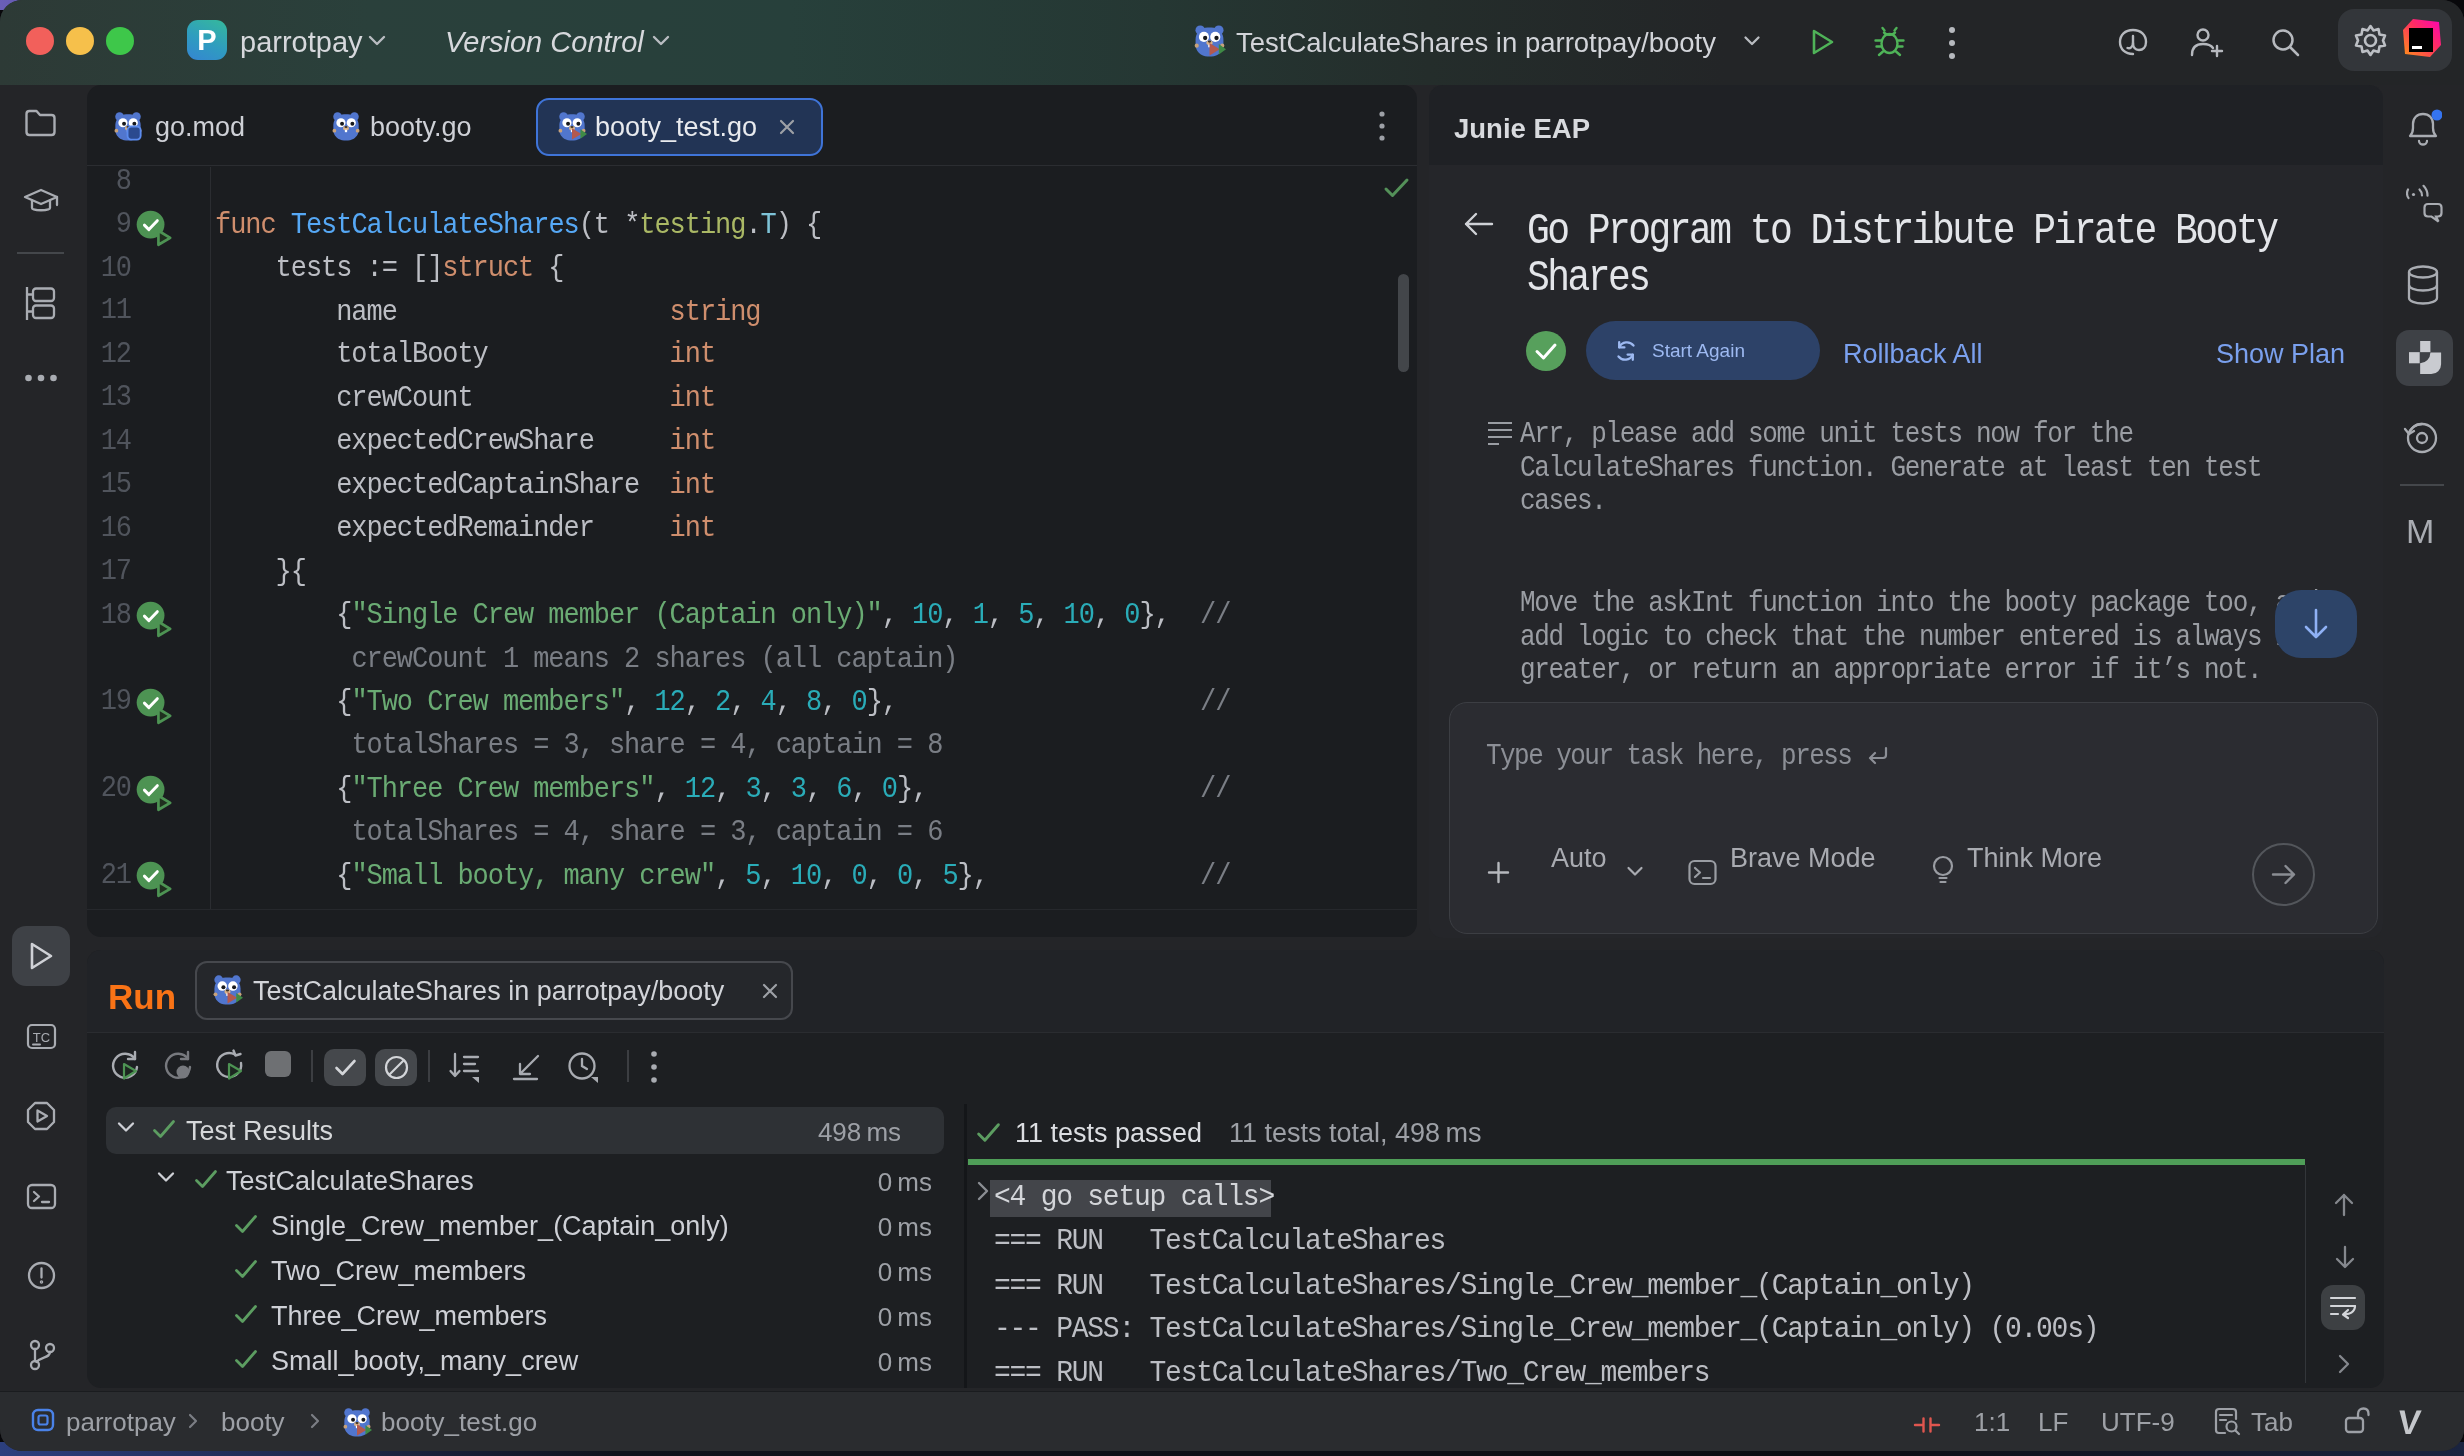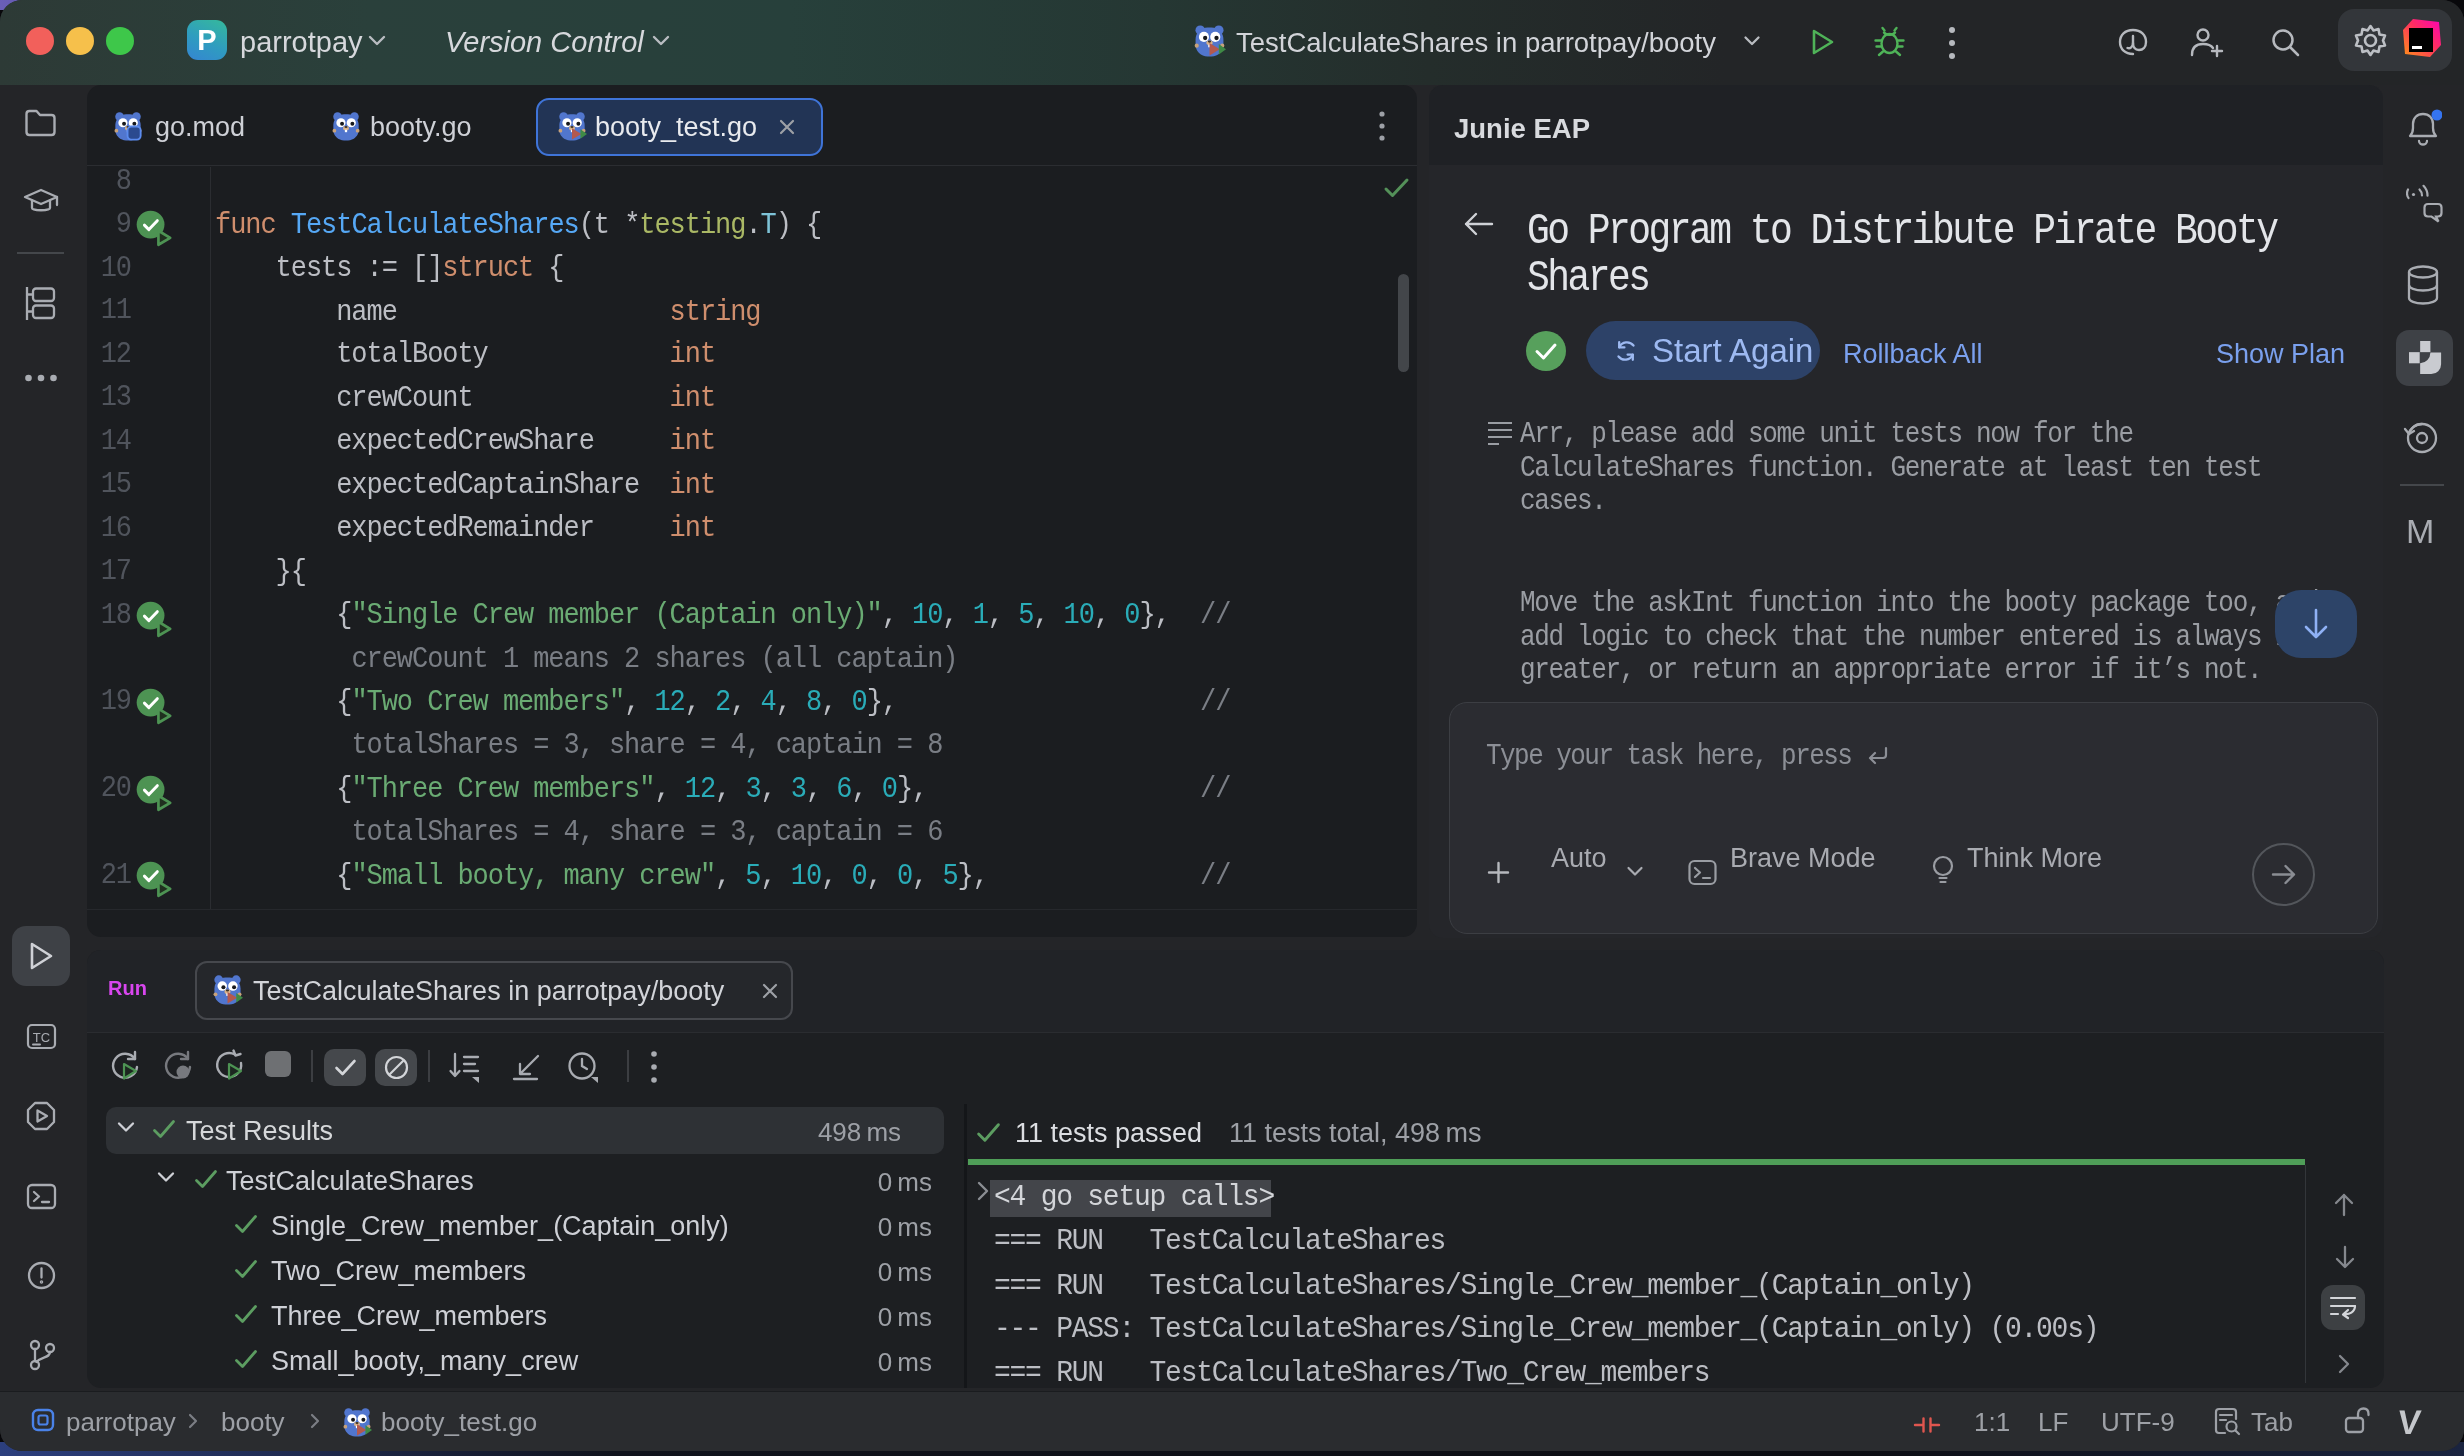--- a/index.html
+++ b/index.html
@@ -299,21 +299,21 @@
     <div class="tl" style="left:25px;top:28px;font-size:27.5px;font-weight:700;color:#d8dade;">Junie EAP</div>
     <svg class="ic" style="left:35px;top:127px" width="30" height="24" viewBox="0 0 30 24">
         <path d="M12 2 L2 12 L12 22 M2 12 H28" stroke="#cfd1d6" stroke-width="2.4" fill="none" stroke-linecap="round" stroke-linejoin="round"></path>
       </svg>
     <div class="tl mono" style="left:98px;top:123px;font-size:38px;letter-spacing:-2.55px;line-height:40.8px;color:#e3e5e9;transform:scaleY(1.15);transform-origin:left top;">Go Program to Distribute Pirate Booty
 Shares</div>
     <svg class="ic" style="left:96px;top:245px" width="42" height="42" viewBox="0 0 42 42">
         <circle cx="21" cy="21" r="20" fill="#57a05c"></circle>
         <path d="M12 21.5 L18.5 28 L30 15" stroke="#fff" stroke-width="3" fill="none" stroke-linecap="round" stroke-linejoin="round"></path>
       </svg>
-    <div class="abs vc" style="left:157px;top:236px;width:234px;height:59px;border-radius:30px;background:#2d4268;color:#9db9f1;font-size:33px;">
+    <div class="abs vc" style="left:157px;top:236px;width:234px;height:59px;border-radius:30px;background:#2d4268;color:#9db9f1;font-size:19px;">
       <svg style="margin-left:27px" width="26" height="26" viewBox="0 0 26 26">
           <g stroke="#9db9f1" stroke-width="2.3" fill="none" stroke-linecap="round" stroke-linejoin="round">
             <path d="M20.5 7.5 A 8.5 8.5 0 0 0 6.2 9.2"></path>
             <path d="M6.2 4.2 V 9.4 H 11.4"></path>
             <path d="M5.5 18.5 A 8.5 8.5 0 0 0 19.8 16.8"></path>
             <path d="M19.8 21.8 V 16.6 H 14.6"></path>
           </g>
         </svg>
       <span style="margin-left:13px">Start Again</span>
     </div>
@@ -370,21 +370,21 @@
       </svg>
     <div class="tl" style="left:538px;top:758px;font-size:27px;color:#a9abb1;">Think More</div>
     <div class="abs" style="left:823px;top:758px;width:63px;height:63px;border-radius:50%;border:2px solid #53565b;"></div>
     <svg class="ic" style="left:841px;top:776px" width="28" height="27" viewBox="0 0 28 27">
         <path d="M3 13.5 H24 M15.5 5 L24 13.5 L15.5 22" stroke="#8a8d93" stroke-width="2.4" fill="none" stroke-linecap="round" stroke-linejoin="round"></path>
       </svg>
   </div>
 
   <div class="island" id="run" style="left:87px;top:950px;width:2297px;height:438px;background:#1d1f22;">
     <div class="abs" style="left:0;top:0;width:2297px;height:82px;background:#212327;border-radius:14px 14px 0 0;"></div>
-    <div class="tl" style="left:21px;top:27px;font-size:20px;font-weight:700;color:#d946ef;">Run</div>
+    <div class="tl" style="left:21px;top:27px;font-size:35px;font-weight:700;color:#f97316;">Run</div>
     <div class="abs" style="left:108px;top:11px;width:598px;height:59px;border:2px solid #46484d;border-radius:12px;background:#25272b;"></div>
     <svg class="ic" style="left:125px;top:24px" width="31" height="31" viewBox="0 0 32 32">
         <use href="#gopher-test"></use>
       </svg>
     <div class="tl" style="left:166px;top:26px;font-size:27px;color:#d2d4d9;">TestCalculateShares in parrotpay/booty</div>
     <svg class="ic" style="left:673px;top:31px" width="20" height="20" viewBox="0 0 20 20">
         <path d="M4 4 L16 16 M16 4 L4 16" stroke="#9da0a6" stroke-width="2.2" stroke-linecap="round"></path>
       </svg>
     <div class="abs" style="left:0;top:82px;width:2297px;height:1px;background:#2a2c30;"></div>
 

